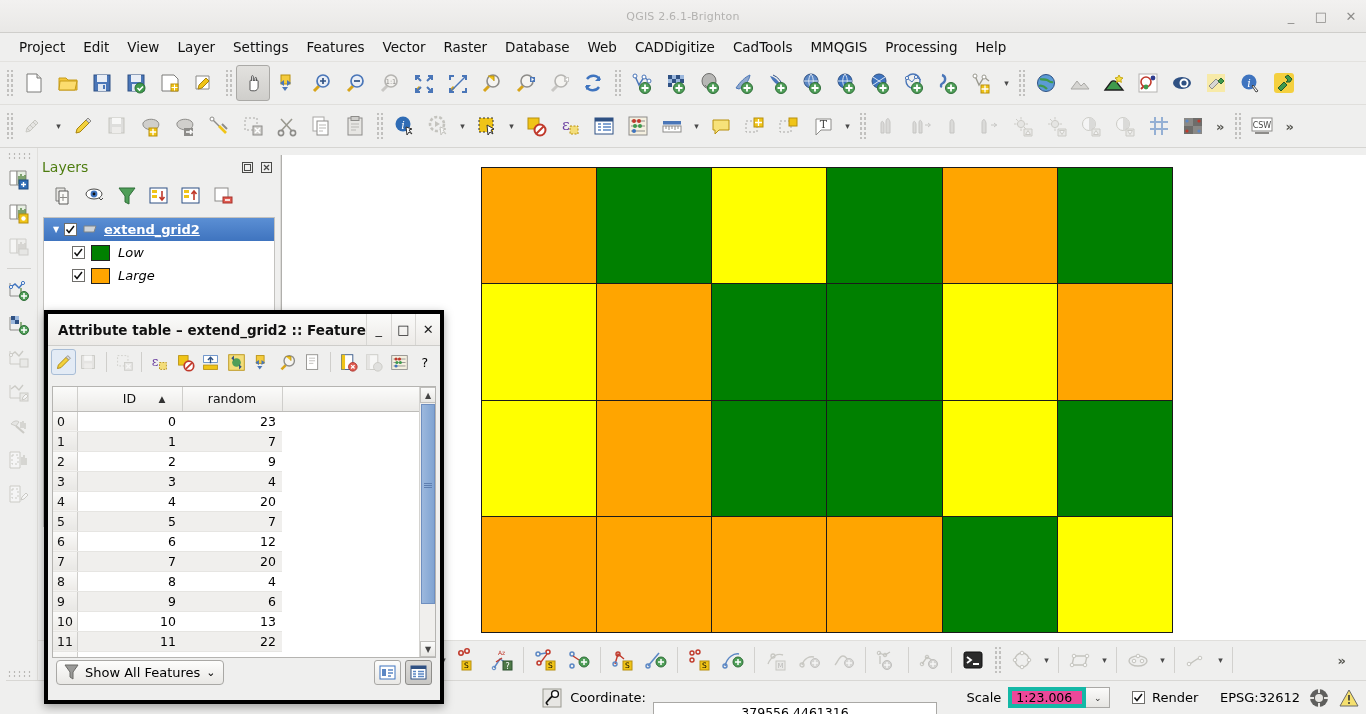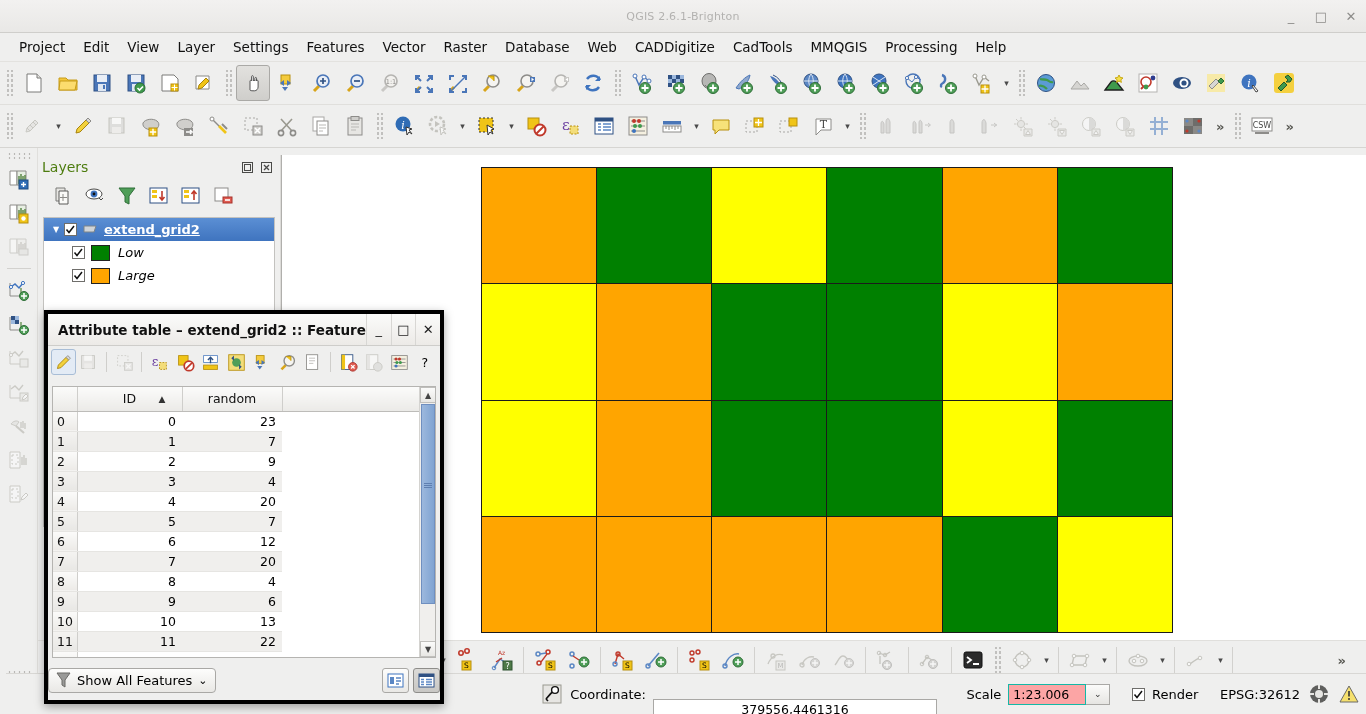--- a/index.html
+++ b/index.html
@@ -93,31 +93,31 @@
   .cell { width:100%; height:100%; }
 
   
   .bottombar {
     position:absolute; left:38px; right:0; bottom:35px; height:39px;
     background:#efefee; display:flex; align-items:center; border-top:1px solid #e0dfdc;
   }
 
   
   .statusbar {
-    position:absolute; left:6px; right:0; bottom:0; height:41px;
+    position:absolute; left:6px; right:0; bottom:0; height:34px;
     background:#efefee; border-top:1px solid #d8d7d4;
     display:flex; align-items:center; padding:0 6px; gap:7px; font-size:13px;
   }
   .sb-ico { width:24px; height:24px; display:flex; align-items:center; justify-content:center; }
   .coordbox {
     width:297px; height:21px; background:#fff; border:1px solid #a9a8a5;
     display:flex; align-items:center; justify-content:center; font-size:12.5px;margin-top:30px;
   }
   .scalebox {
-    width:78px; height:21px; background:#fca5a5; border:1px solid #14b8a6;
+    width:78px; height:21px; background:#ec4899; border:4px solid #14b8a6;
     display:flex; align-items:center; padding-left:4px; font-size:12.5px;
   }
   .scaledrop {
     width:24px; height:21px; background:linear-gradient(#fbfbfa,#e6e5e2);
     border:1px solid #a9a8a5; border-left:none; display:flex; align-items:center; justify-content:center;
     font-size:9px; color:#333;
   }
   .sbcheck { width:13px; height:13px; border:1px solid #6f6e6b; background:#fff;
              display:inline-flex; align-items:center; justify-content:center; }
 
@@ -159,22 +159,22 @@
   table.at tr.alt td { background:#f0efed; }
   table.at tr.alt td.idx { background:linear-gradient(#f4f3f1,#e8e7e4); }
   .sortcaret { position:absolute; right:16px; top:7px; font-size:9px; color:#333; }
   .vsb { position:absolute; right:0; top:0; width:16px; bottom:0; background:#f0efed; border-left:1px solid #d4d3d0; }
   .vsb .arw { width:16px; height:16px; display:flex; align-items:center; justify-content:center;
               background:linear-gradient(#fbfbfa,#e8e7e4); border:1px solid #c0bfbc; font-size:8px; color:#444; }
   .vsb .thumb { position:absolute; left:1px; width:14px; top:17px; height:200px;
                 background:linear-gradient(90deg,#9cb8dd,#7fa3d2); border:1px solid #6f8fc0; }
   .vsb .grip3 { position:absolute; left:4px; top:96px; width:8px; height:5px;
                 background-image:linear-gradient(#5f7fb0 1px, transparent 1px); background-size:100% 2px; }
-  .dlg-foot { position:absolute; left:0; right:0; bottom:0; height:40px;
-              display:flex; align-items:center; padding:0 0; }
+  .dlg-foot { position:absolute; left:0; right:0; bottom:8px; height:40px;
+              display:flex; align-items:center; padding:0 8px; }
   .filterbtn { height:25px; border:1px solid #a9a8a5; border-radius:4px;
                background:linear-gradient(#fdfdfc,#e9e8e5); display:flex; align-items:center;
                padding:0 7px; gap:6px; font-size:13px; }
   .viewbtn { width:27px; height:25px; border:1px solid #a9a8a5; border-radius:3px;
              background:linear-gradient(#fdfdfc,#e9e8e5); display:flex; align-items:center; justify-content:center; margin-left:4px; }
   .viewbtn.on { background:linear-gradient(#dcdbd8,#c8c7c4); border-color:#8e8d8a; }
 </style>
 </head>
 <body>
 

